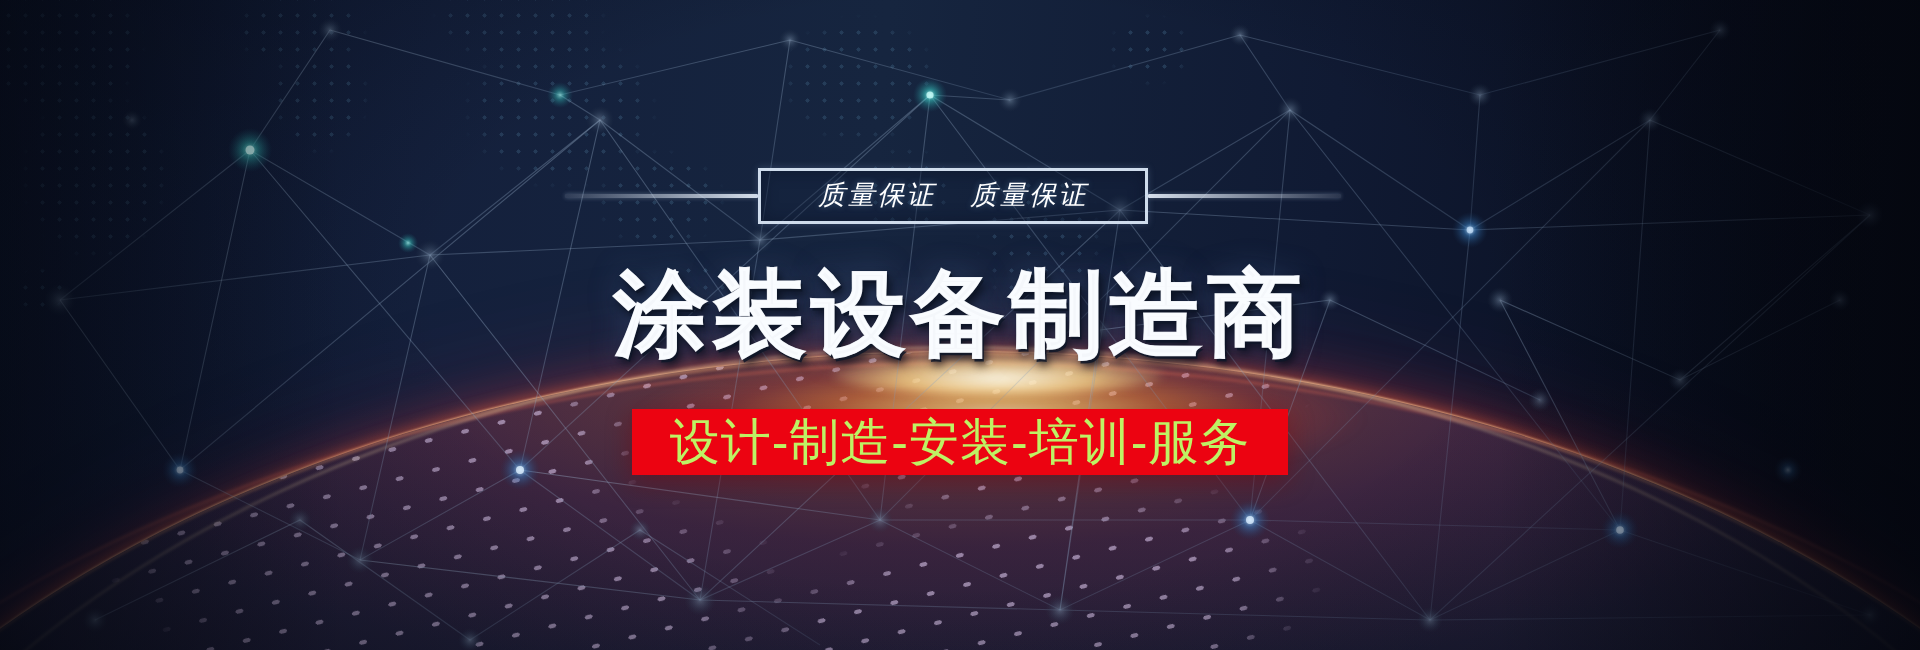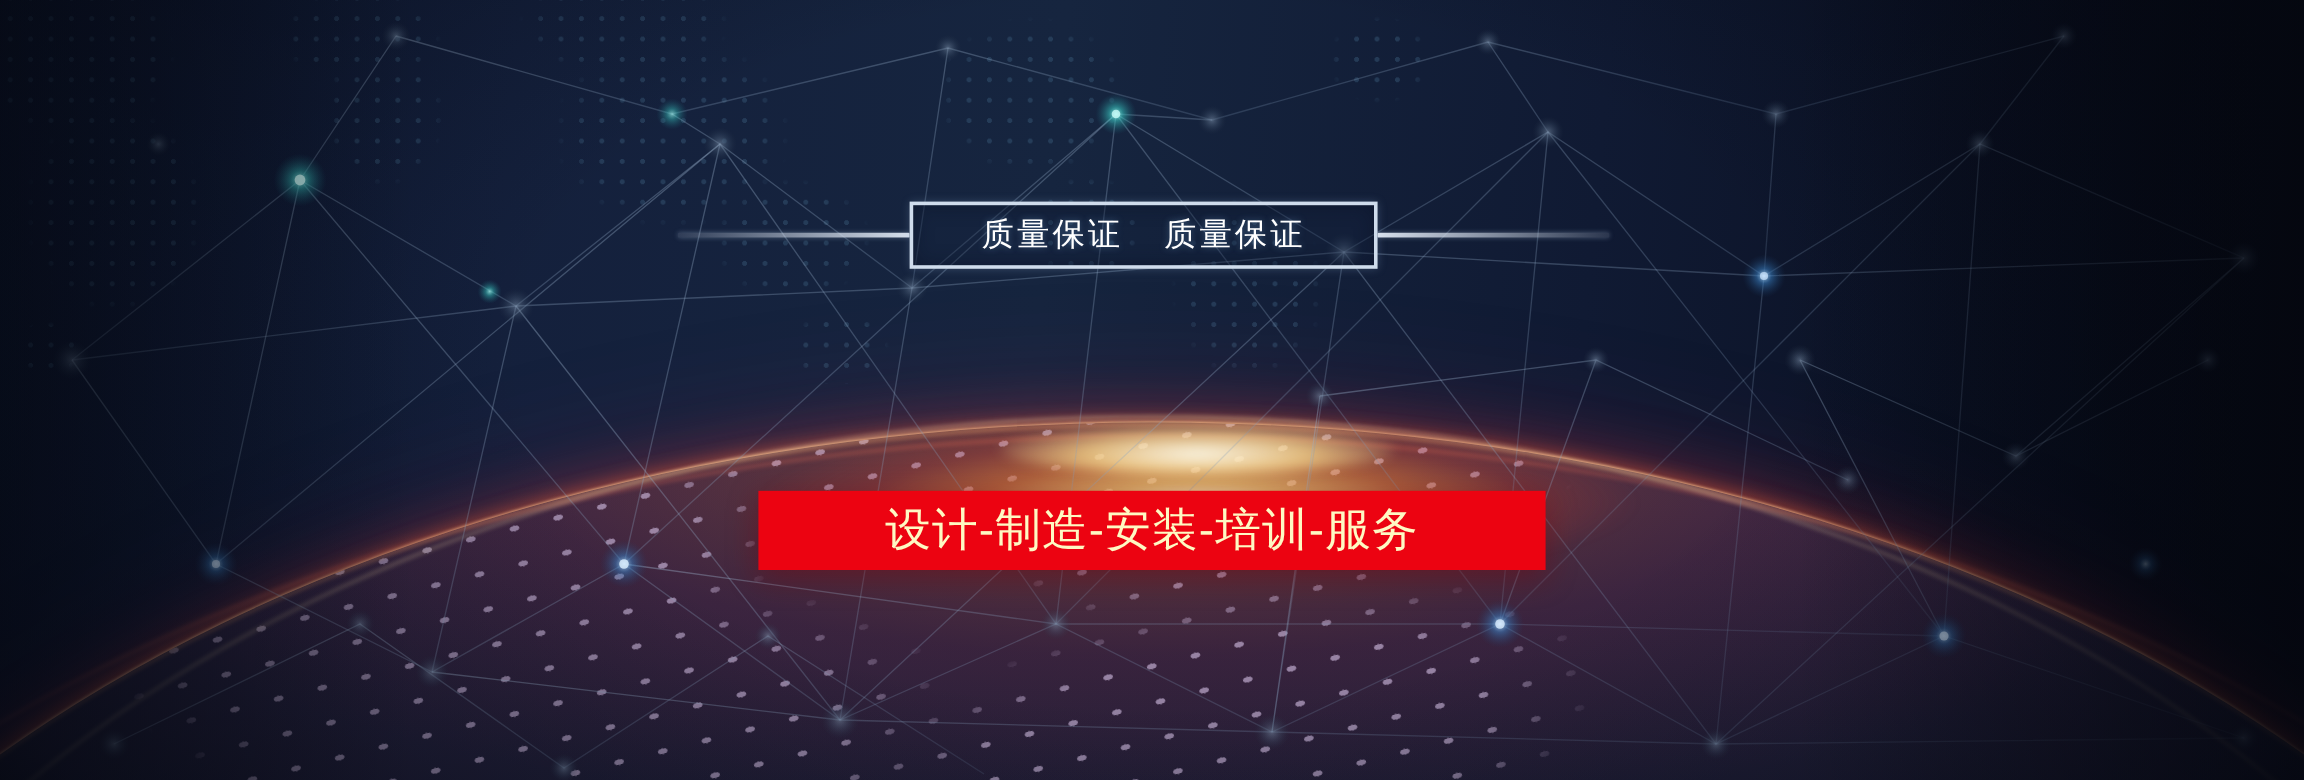--- a/index.html
+++ b/index.html
@@ -163,21 +163,21 @@
   .content{
     position:absolute; inset:0;
     display:flex; flex-direction:column; align-items:center;
   }
 
   
   .slogan-row{
     position:absolute; top:173px; left:50%;
     transform:translateX(-50%);
     display:flex; align-items:center;
-    width:790px; height:45px;
+    width:790px; height:45px;font-style:italic;
   }
   .rule{
     flex:0 0 auto; height:4px; width:193px;
     background:linear-gradient(90deg,rgba(200,215,235,.15),rgba(225,234,246,.95));
     border-radius:1px;
     box-shadow:0 0 4px rgba(180,205,235,.35);
   }
   .rule.right{ background:linear-gradient(90deg,rgba(225,234,246,.95),rgba(200,215,235,.15)); }
   .slogan-box{
     flex:0 0 auto;
@@ -219,22 +219,22 @@
   
   .ribbon{
     position:absolute; top:409px; left:50%;
     transform:translateX(-50%);
     width:656px; height:66px;
     background:#ec0311;
     display:flex; align-items:center; justify-content:center;
     box-shadow:0 6px 26px rgba(120,0,10,.45);
   }
   .ribbon span{
-    color:#fef9c3;
-    font-size:38px;
+    color:#bef264;
+    font-size:50px;
     letter-spacing:1px;
     line-height:1;
     white-space:nowrap;
     font-weight:500;
   }
 </style>
 </head>
 <body>
 
 <div class="banner">
@@ -354,19 +354,22 @@
 
     <div class="slogan-row">
       <div class="rule"></div>
       <div class="slogan-box">
         <span>质量保证</span>
         <span>质量保证</span>
       </div>
       <div class="rule right"></div>
     </div>
 
+    <div class="headline">
+      <span>涂装设备制造商</span>
+    </div>
 
     <div class="ribbon">
       <span>设计-制造-安装-培训-服务</span>
     </div>
 
   </div>
 </div>
 
 </body></html>

